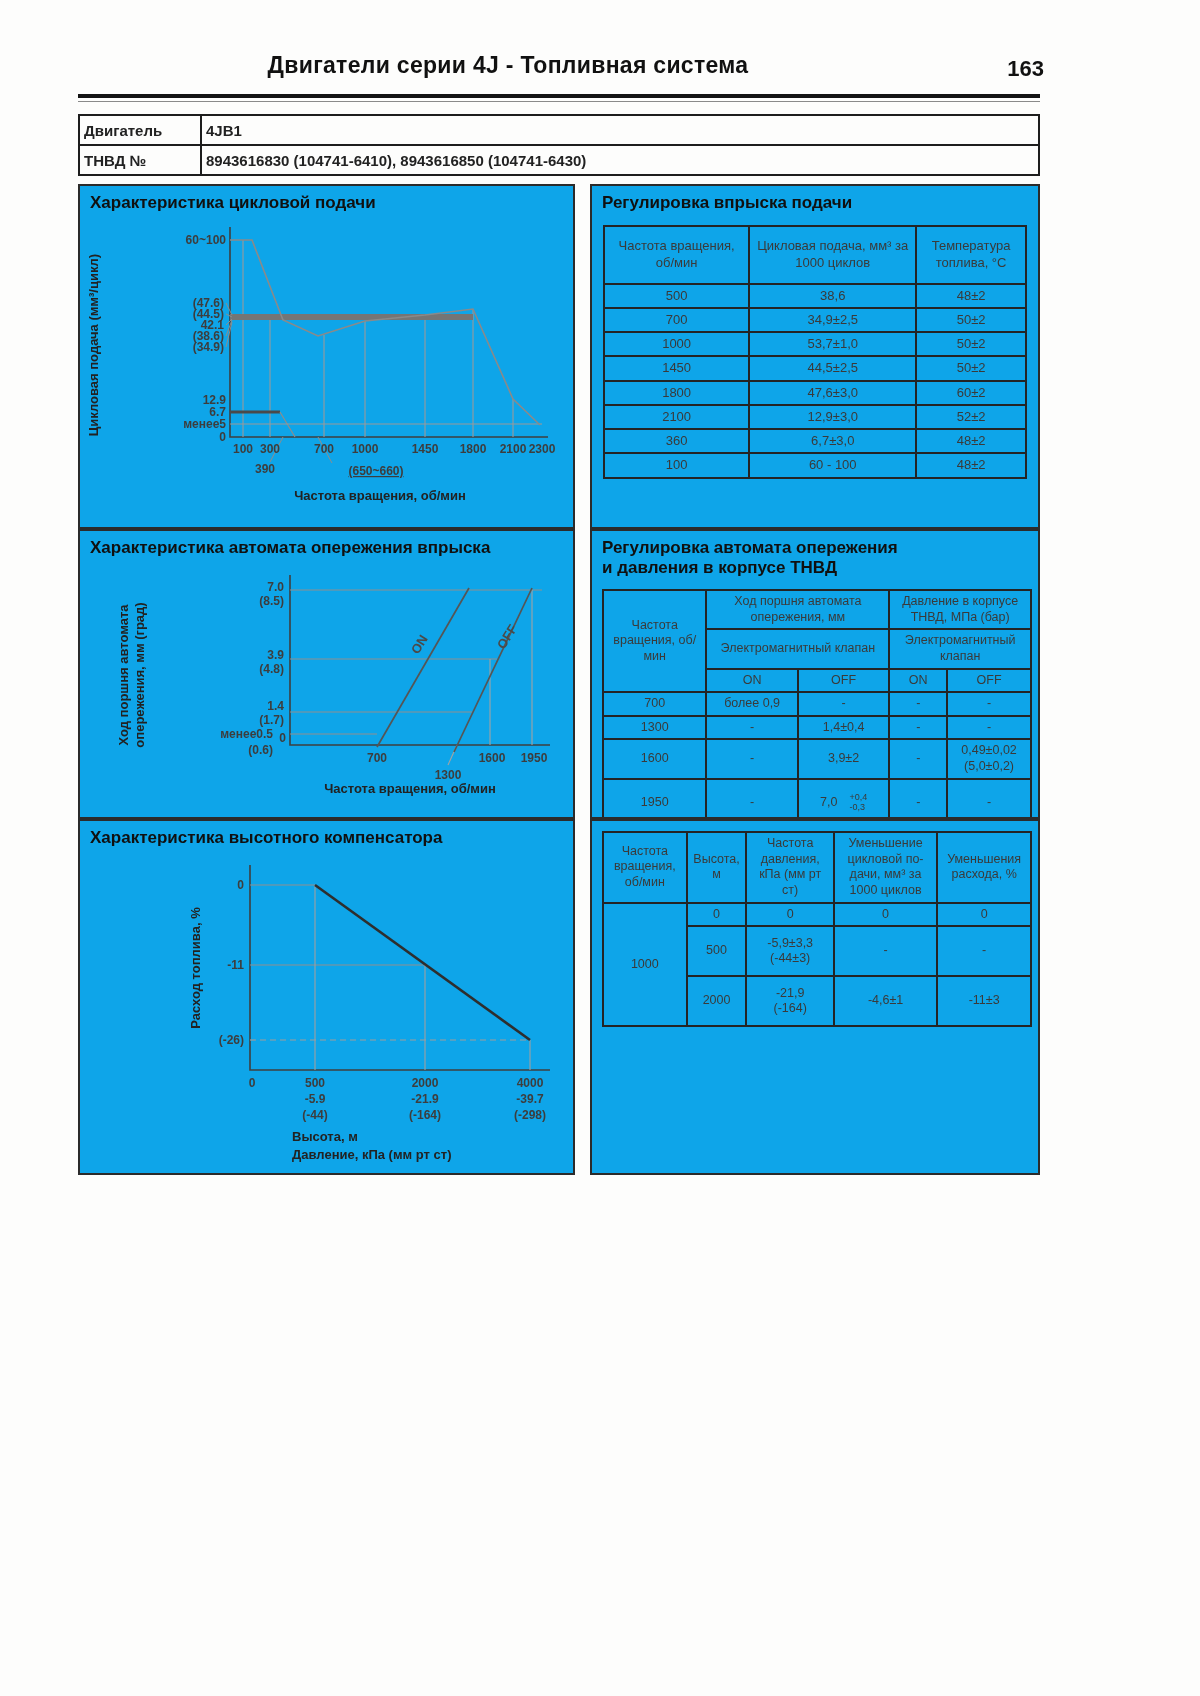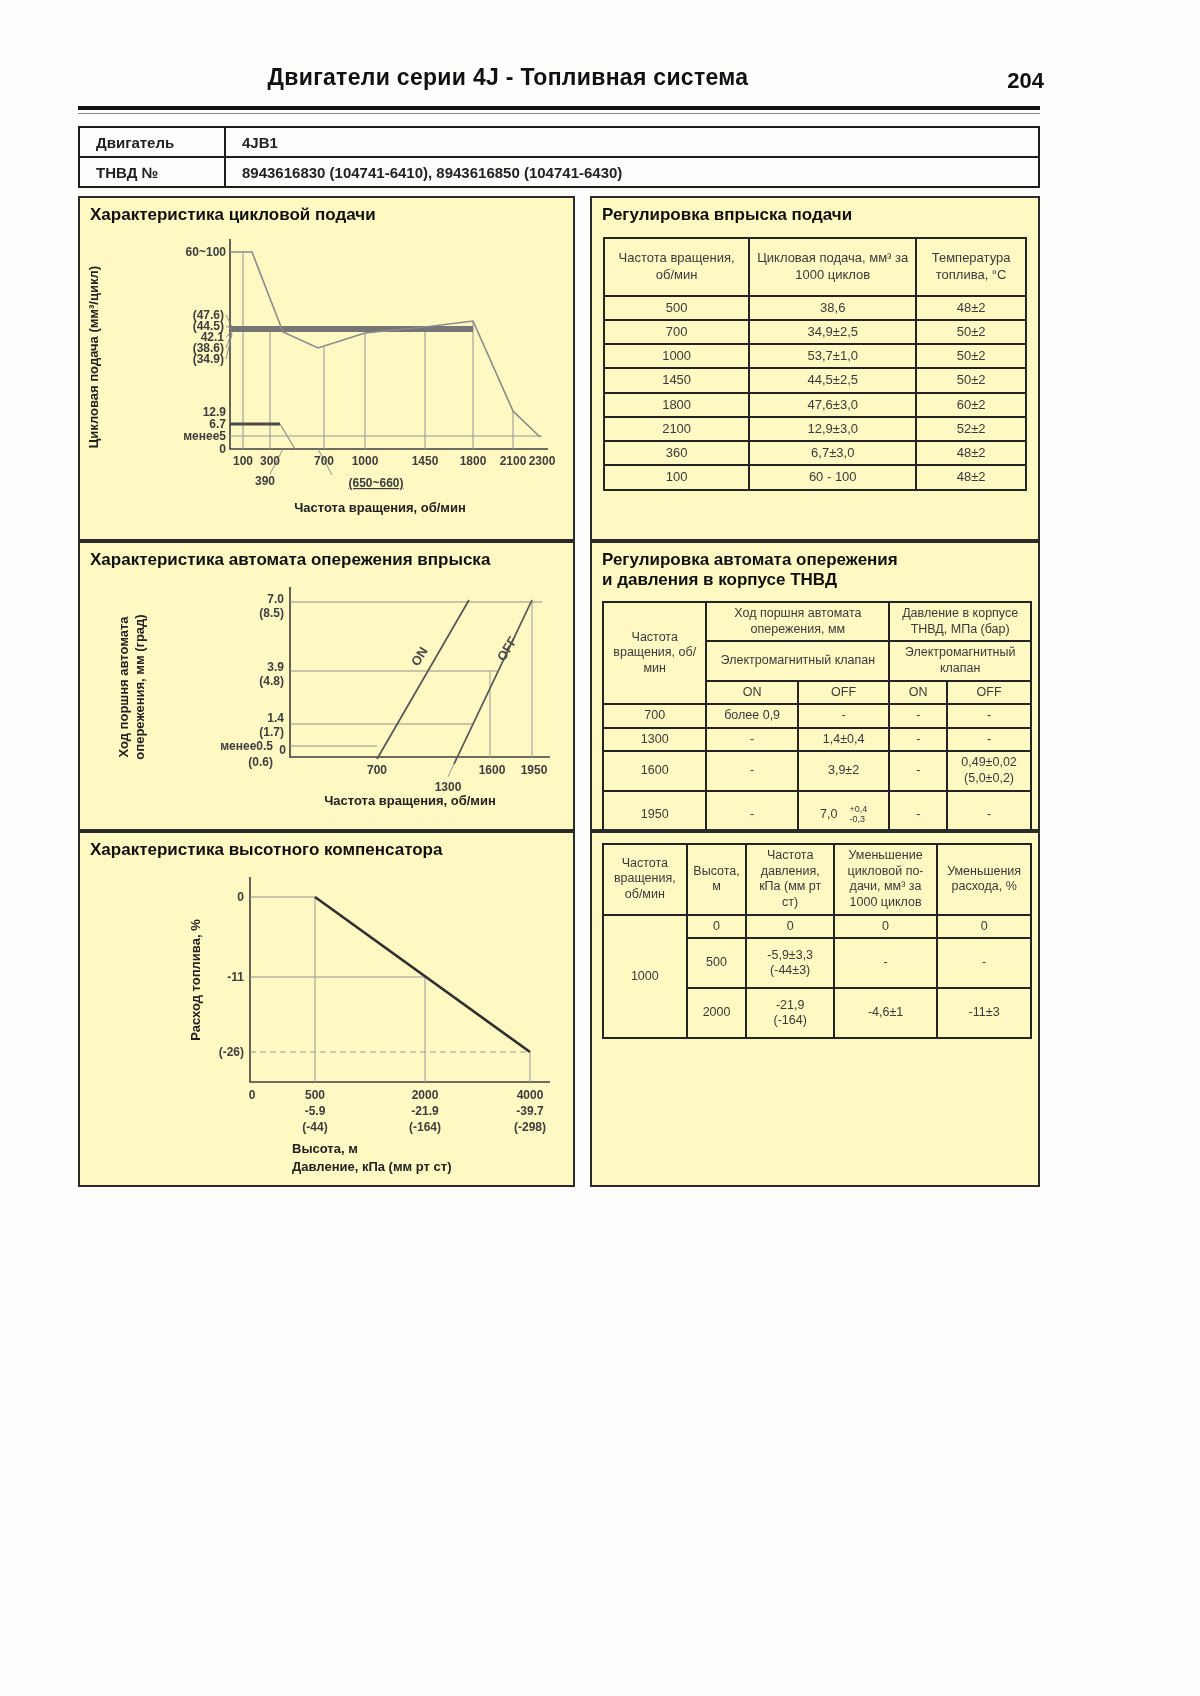--- a/index.html
+++ b/index.html
@@ -1,53 +1,53 @@
 <!DOCTYPE html>
 <html><head>
 <meta charset="utf-8">
 <style>
   html,body{margin:0;padding:0;}
   body{
     width:1200px;height:1696px;background:#fdfdfc;
     font-family:"Liberation Sans","DejaVu Sans",sans-serif;color:#1c1c1c;
     position:relative;
   }
-  .page{position:absolute;left:78px;top:64px;width:962px;}
+  .page{position:absolute;left:78px;top:52px;width:962px;}
   .hdr{position:relative;height:40px;}
   .hdr-title{text-align:center;font-weight:bold;font-size:23px;letter-spacing:.3px;color:#111;
     width:860px;}
   .hdr-num{position:absolute;right:-4px;top:4px;font-weight:bold;font-size:22px;color:#111;}
   .hdr-rule{border-top:4px solid #141414;border-bottom:1px solid #8a8a8a;height:3px;margin-top:2px;}
   table.info{border-collapse:collapse;width:100%;margin-top:12px;}
   table.info td{border:2px solid #1d1d1d;font-size:15px;font-weight:bold;color:#222;
-    padding:3px 16px;height:22px;}
+    padding:3px 4px;height:22px;}
   table.info td.lbl{width:112px;}
   .grid{display:grid;grid-template-columns:497px 450px;column-gap:15px;margin-top:8px;}
-  .box{border:2px solid #2b2b2b;background:#fef9c3;box-sizing:border-box;overflow:hidden;}
+  .box{border:2px solid #2b2b2b;background:#0ea5e9;box-sizing:border-box;overflow:hidden;}
   .r1{height:345px}.r2{height:290px}.r3{height:356px}
   .box h3{margin:7px 10px 2px 10px;font-size:17px;font-weight:bold;color:#101010;line-height:1.15;}
   .box-inner{padding:4px 10px;}
   
   table.dt{border-collapse:collapse;font-size:13px;color:#3a3a3a;margin:6px auto 0 auto;}
   table.dt td{border:2px solid #242424;text-align:center;vertical-align:middle;padding:3px 4px;line-height:1.25;}
   .supsub{display:inline-flex;flex-direction:column;font-size:9px;line-height:1.05;vertical-align:middle;margin-left:12px;text-align:left;}
   
   svg text{font-family:"Liberation Sans","DejaVu Sans",sans-serif;fill:#3d3d3d;font-size:12px;font-weight:600;}
   svg text.axt{font-size:13px;font-weight:bold;fill:#222;}
   svg text.onoff{font-size:13px;font-weight:bold;fill:#4a4a4a;}
   svg .und{text-decoration:underline;}
 </style>
 </head>
 <body>
 
 <div class="page">
 
   <div class="hdr">
     <div class="hdr-title">Двигатели серии 4J - Топливная система</div>
-    <div class="hdr-num">204</div>
+    <div class="hdr-num">163</div>
   </div>
   <div class="hdr-rule"></div>
 
   <table class="info">
     <tbody>
         <tr>
       <td class="lbl">Двигатель</td>
       <td>4JB1</td>
     </tr>
     <tr>

